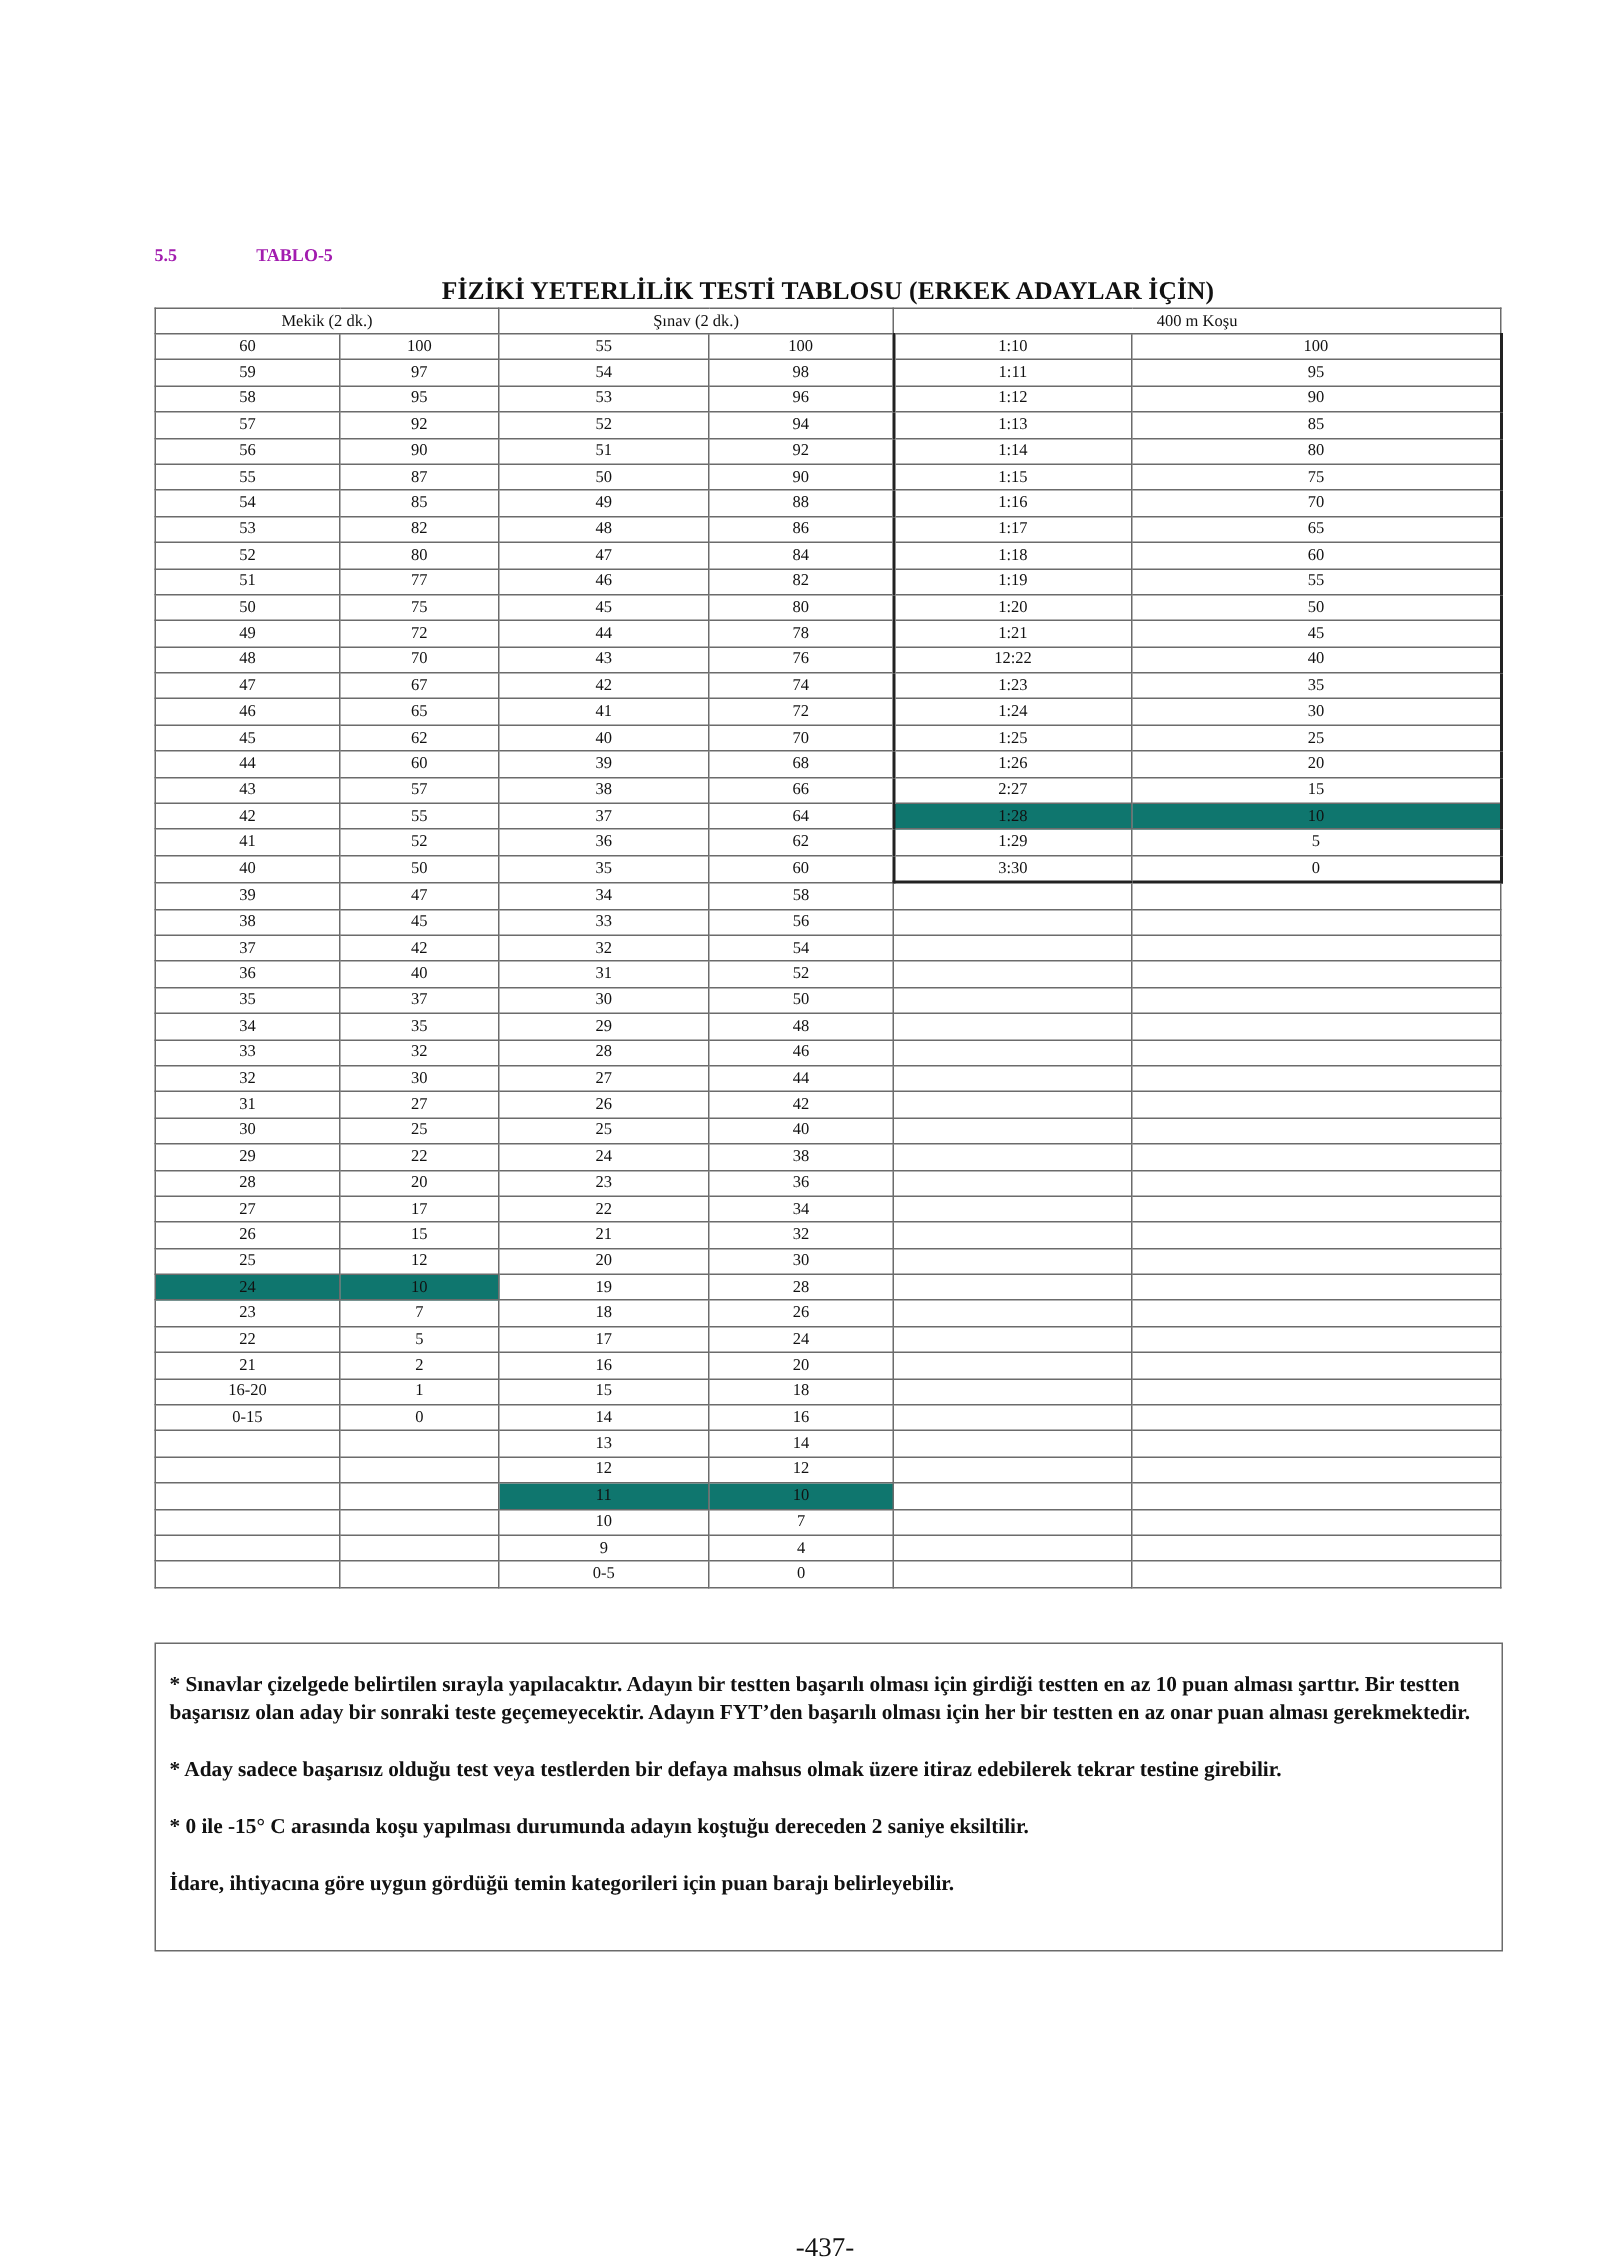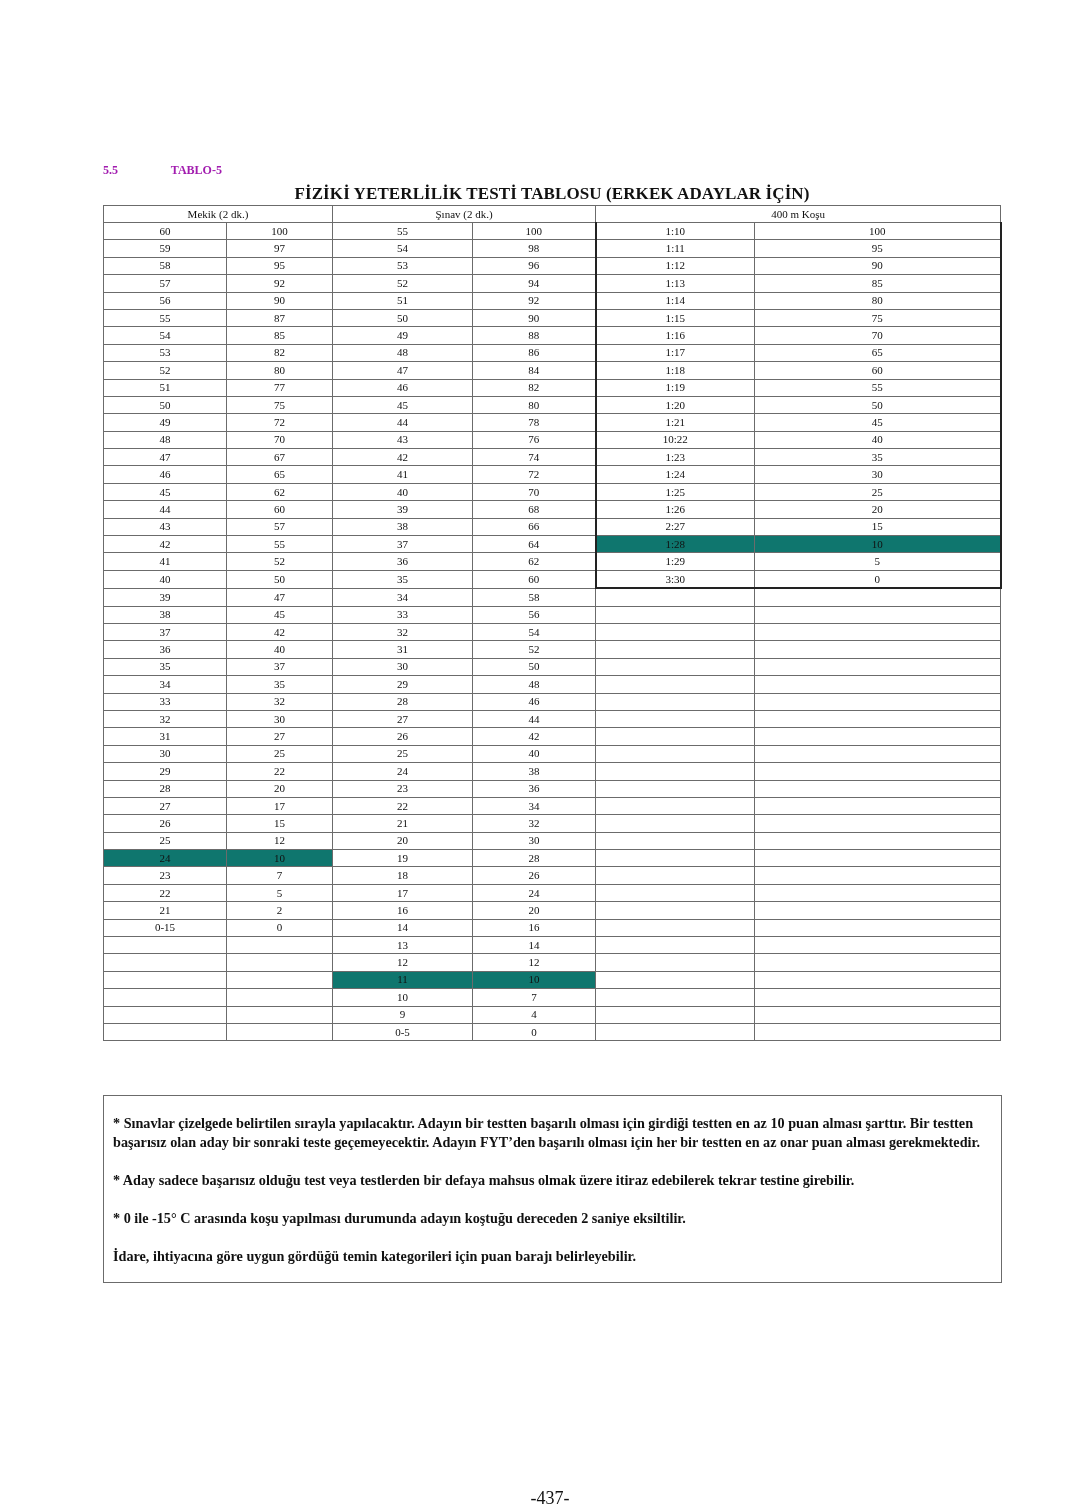--- a/index.html
+++ b/index.html
@@ -26,21 +26,21 @@
     text-align: center; font-weight: normal; white-space: nowrap;
   }
   table.fyt th { height: 16px; }
   table.fyt td.shade { background: #0f766e; }
   table.fyt .run { border-left: 2px solid #222; }
   table.fyt .run-r { border-right: 2px solid #222; }
   table.fyt tr.run-top td.r, table.fyt tr.run-top th.r { border-top: 2px solid #222; }
   table.fyt tr.run-last td.r { border-bottom: 2px solid #222; }
   .notes {
     position: absolute; top: 1095px; left: 103px; width: 880px; height: 170px;
-    border: 1px solid #6b6b6b; padding: 8px 8px 8px 9px;
+    border: 1px solid #6b6b6b; padding: 8px 8px 26px 9px;
     font-weight: bold; font-size: 14.2px; line-height: 19px;
   }
   .notes p { margin: 0 0 19px 0; }
   .notes p.first { margin-top: 10px; }
   .notes p:last-child { margin-bottom: 0; }
   .page-num {
     position: absolute; top: 1488px; left: 0; width: 1100px; text-align: center;
     font-size: 18px;
   }
 </style>
@@ -165,21 +165,21 @@
         <td>44</td>
         <td>78</td>
         <td class="run r">1:21</td>
         <td class="run-r r">45</td>
       </tr>
       <tr>
         <td>48</td>
         <td>70</td>
         <td>43</td>
         <td>76</td>
-        <td class="run r">10:22</td>
+        <td class="run r">12:22</td>
         <td class="run-r r">40</td>
       </tr>
       <tr>
         <td>47</td>
         <td>67</td>
         <td>42</td>
         <td>74</td>
         <td class="run r">1:23</td>
         <td class="run-r r">35</td>
       </tr>
@@ -385,20 +385,28 @@
       </tr>
       <tr>
         <td>21</td>
         <td>2</td>
         <td>16</td>
         <td>20</td>
         <td class=""></td>
         <td class=""></td>
       </tr>
       <tr>
+        <td>16-20</td>
+        <td>1</td>
+        <td>15</td>
+        <td>18</td>
+        <td class=""></td>
+        <td class=""></td>
+      </tr>
+      <tr>
         <td>0-15</td>
         <td>0</td>
         <td>14</td>
         <td>16</td>
         <td class=""></td>
         <td class=""></td>
       </tr>
       <tr>
         <td></td>
         <td></td>

